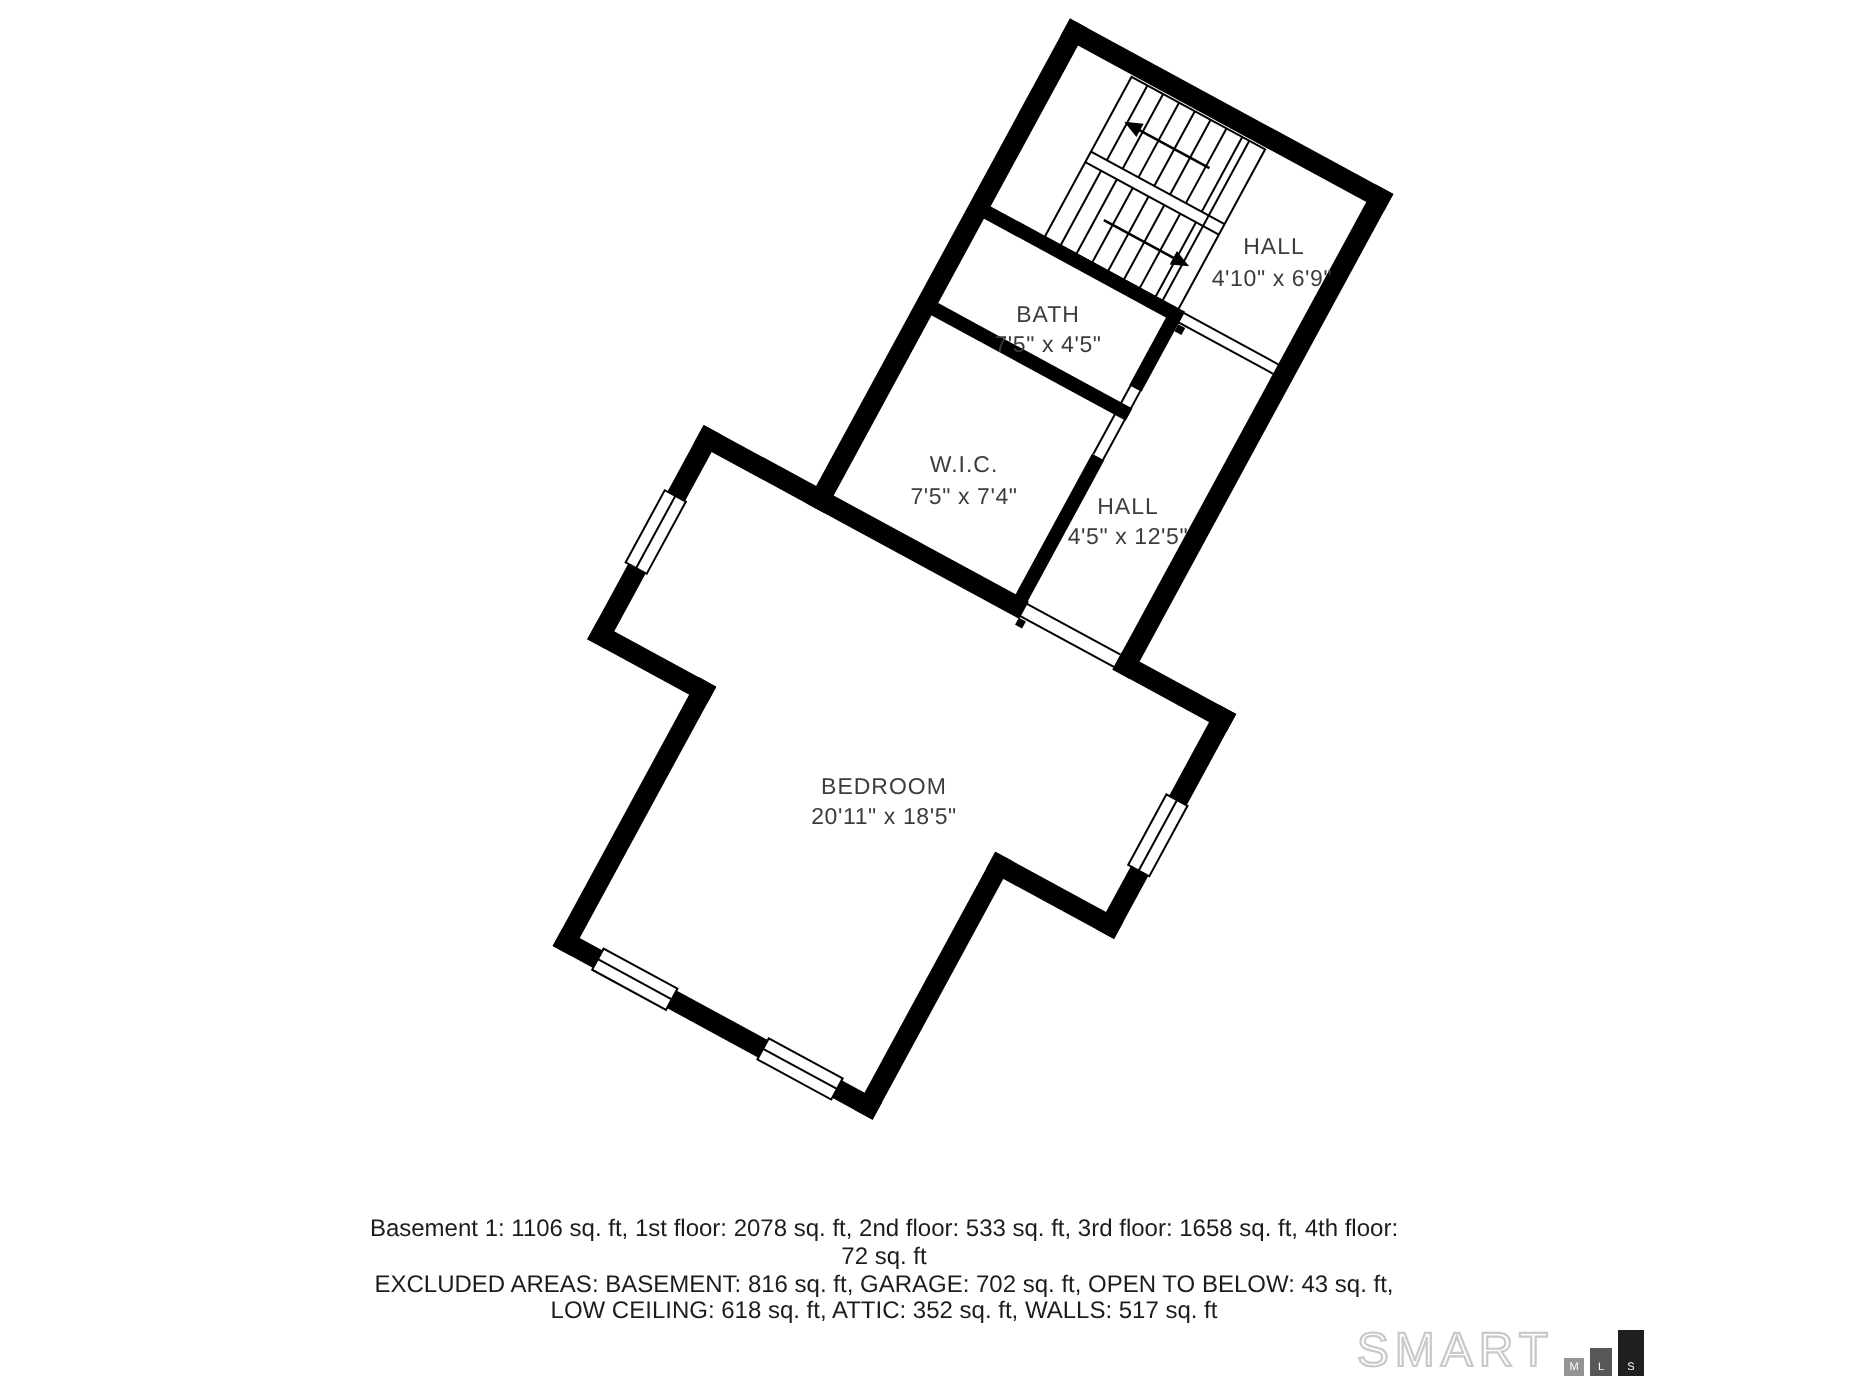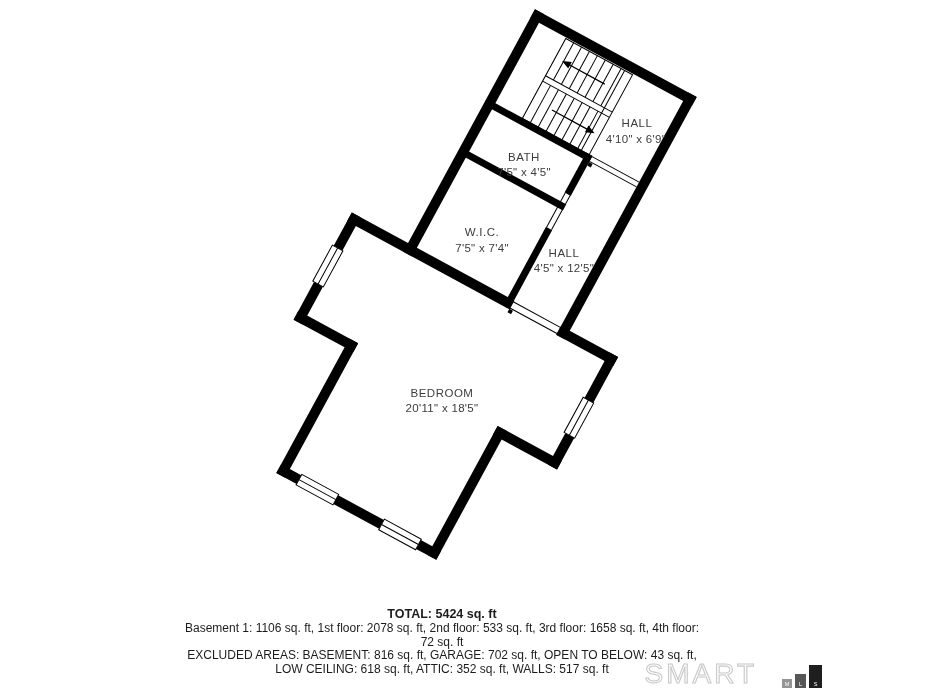--- a/index.html
+++ b/index.html
@@ -49,27 +49,27 @@
     font-size: 12.5px;
   }
   .logo {
     position: absolute;
     right: 12px;
     bottom: 9px;
     display: flex;
     align-items: flex-end;
   }
   .logo-word {
-    font-size: 28px;
+    font-size: 24px;
     font-weight: 500;
     letter-spacing: 3px;
     line-height: 1;
     color: rgba(255,255,255,0);
     -webkit-text-stroke: 1.1px #c9c9c9;
-    margin-right: 22px;
+    margin-right: 2px;
   }
   .logo-blocks {
     display: flex;
     align-items: flex-end;
   }
   .logo-block {
     display: flex;
     align-items: flex-end;
     justify-content: center;
     color: #ffffff;
@@ -183,21 +183,20 @@
 
       <text class="room-name" x="564" y="257">HALL</text>
       <text class="room-dims" x="564" y="272">4'5" x 12'5"</text>
 
       <text class="room-name" x="442" y="397">BEDROOM</text>
       <text class="room-dims" x="442" y="412">20'11" x 18'5"</text>
     </g>
   </svg>
 
   <div class="summary">
-    <div class="total-line">TOTAL: 5424 sq. ft</div>
     <div>Basement 1: 1106 sq. ft, 1st floor: 2078 sq. ft, 2nd floor: 533 sq. ft, 3rd floor: 1658 sq. ft, 4th floor: 72 sq. ft</div>
     <div>EXCLUDED AREAS: BASEMENT: 816 sq. ft, GARAGE: 702 sq. ft, OPEN TO BELOW: 43 sq. ft,</div>
     <div>LOW CEILING: 618 sq. ft, ATTIC: 352 sq. ft, WALLS: 517 sq. ft</div>
   </div>
 
   <div class="logo">
     <div class="logo-word">SMART</div>
     <div class="logo-blocks">
       <div class="logo-block block-m">M</div>
       <div class="logo-block block-l">L</div>

